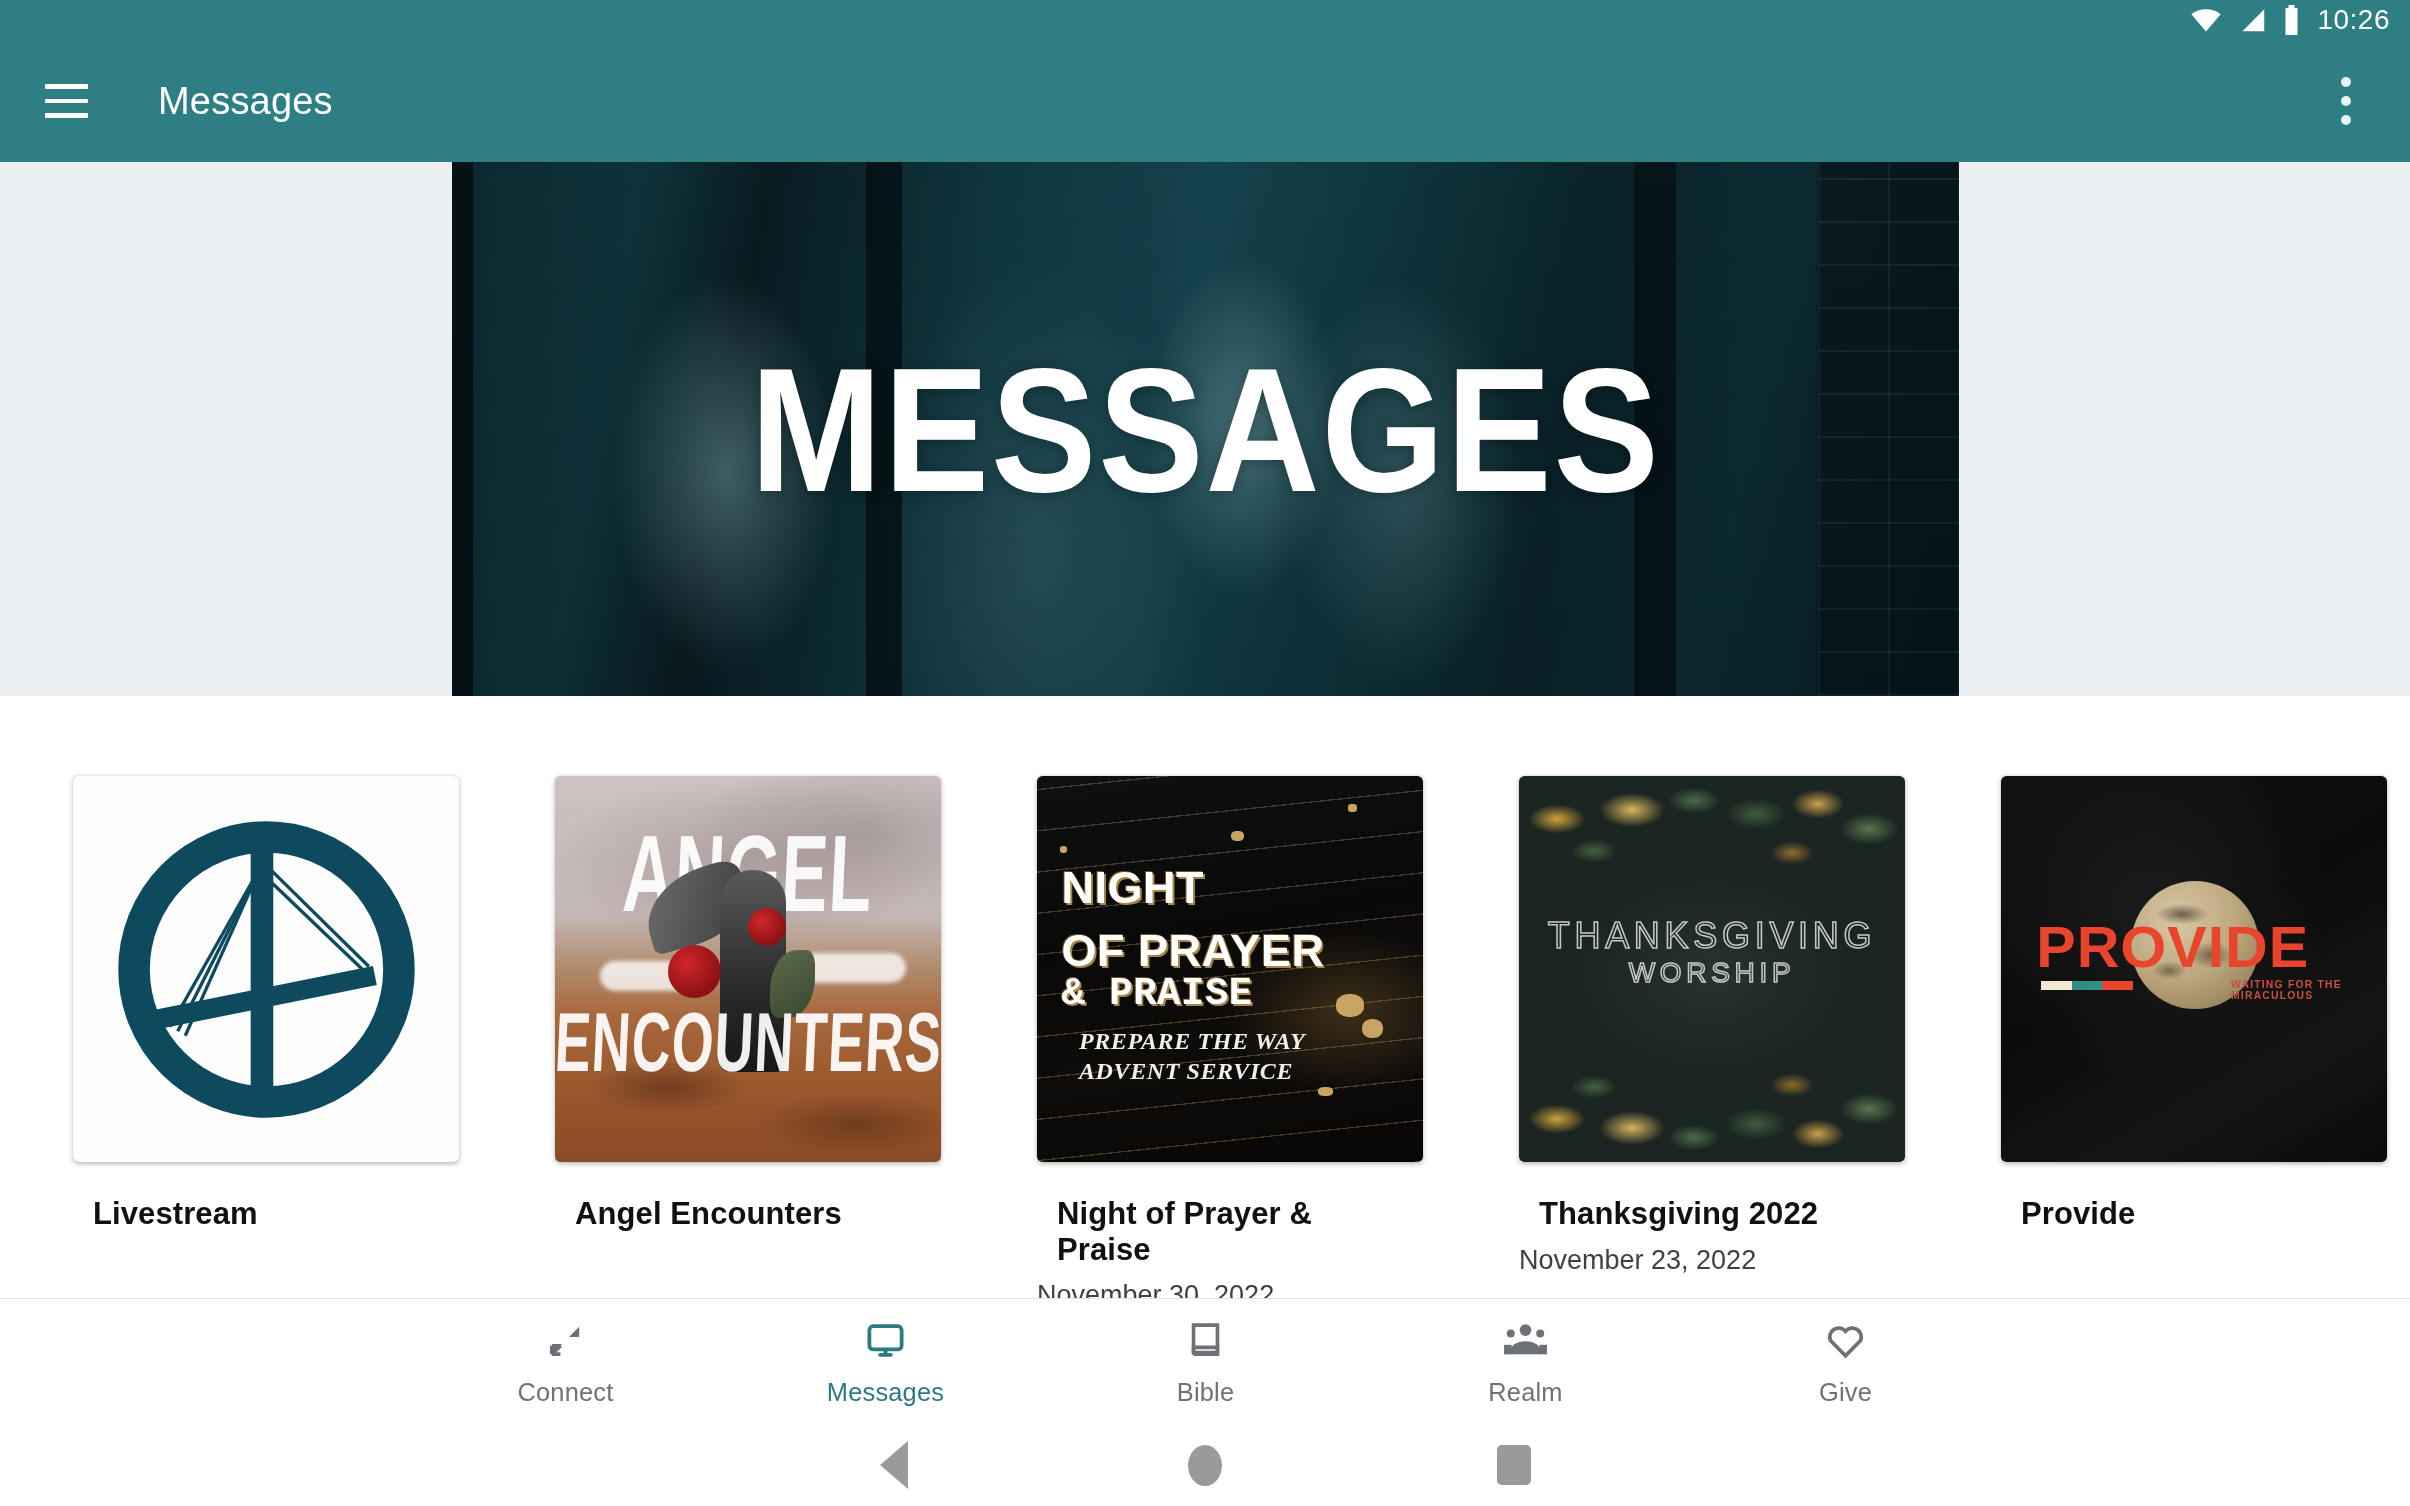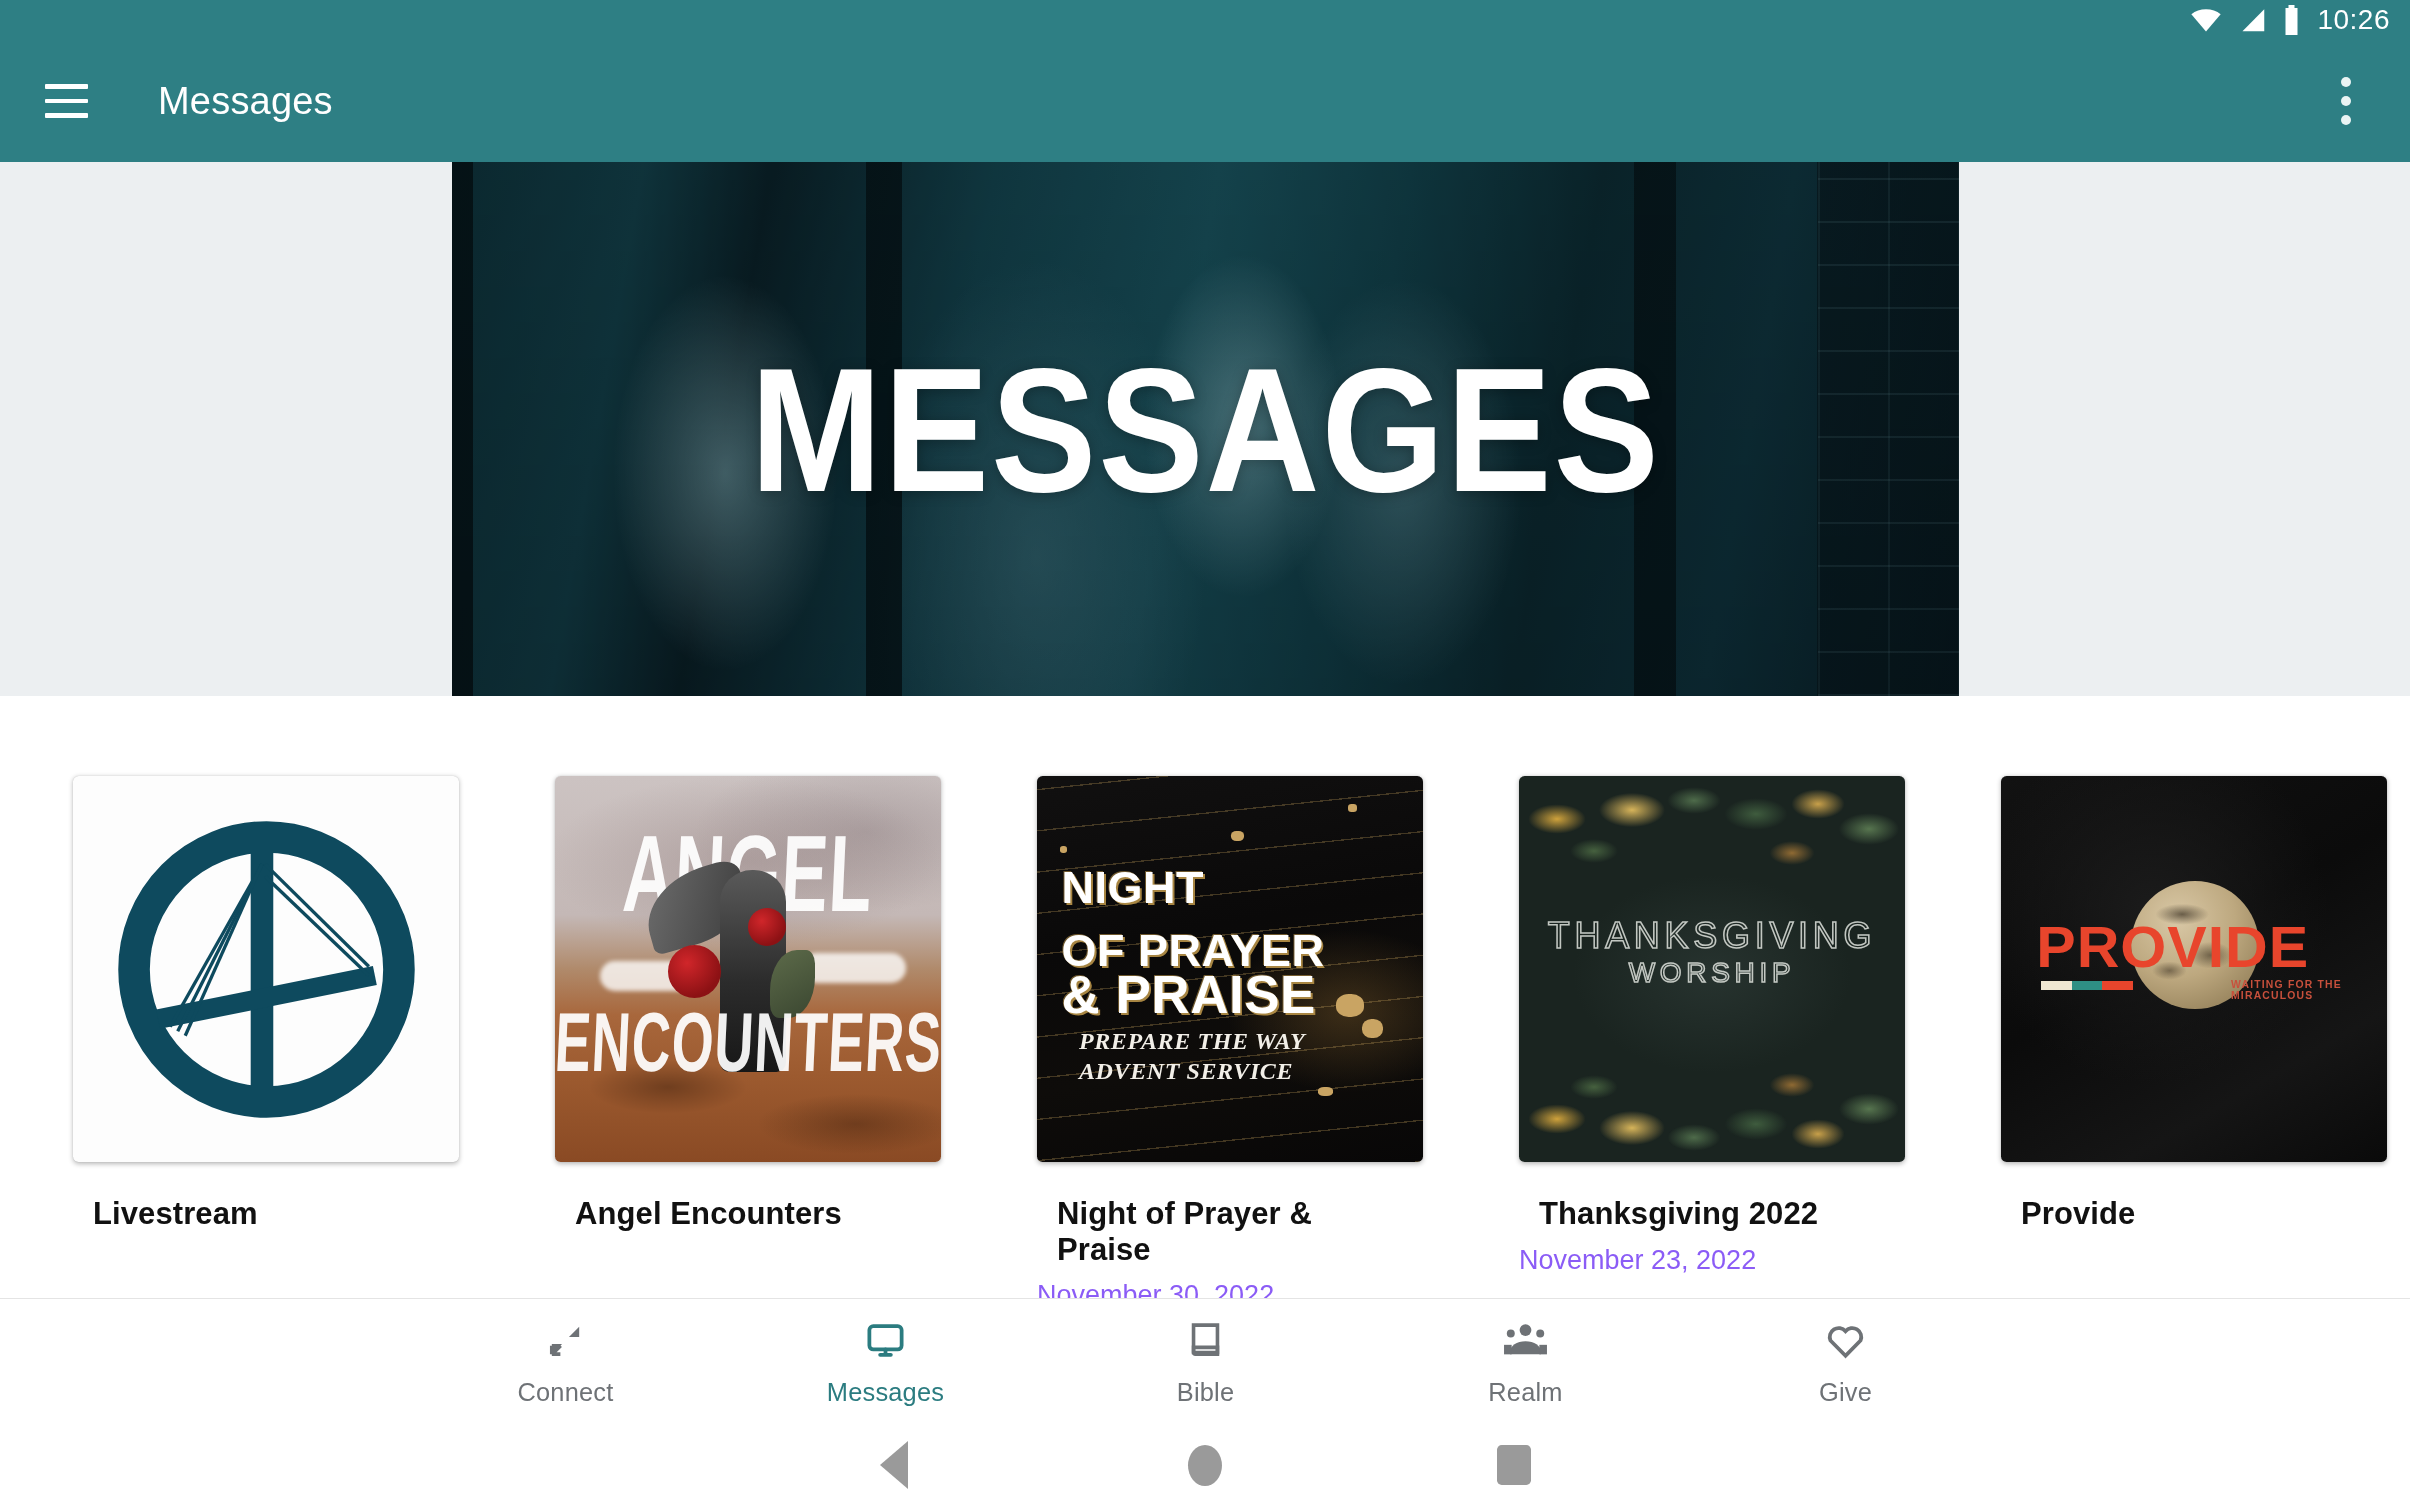--- a/index.html
+++ b/index.html
@@ -116,21 +116,21 @@
   .thumb {
     width: 386px; height: 386px; border-radius: 5.6px;
     background: #ffffff; overflow: hidden; position: relative;
     box-shadow: 0 1.9px 5.6px rgba(0,0,0,.28), 0 0 0.9px rgba(0,0,0,.22);
   }
   .card-title {
     margin-top: 34px; font-size: 31px; font-weight: 700; color: #111111;
     line-height: 1.15; letter-spacing: 0.1px; margin-left: 20px;
   }
   .card-date {
-    margin-top: 13px; font-size: 27px; color: #8b5cf6; font-weight: 400;
+    margin-top: 13px; font-size: 27px; color: #404040; font-weight: 400;
   }
 
   
   .t-live { background: #fdfdfd; display: flex; align-items: center; justify-content: center; }
   
   .t-angel {
     background:
       radial-gradient(ellipse 282px 122px at 188px 85px, rgba(140,120,120,.40), rgba(140,120,120,0) 70%),
       radial-gradient(ellipse 245px 113px at 311px 56px, rgba(120,105,110,.35), rgba(120,105,110,0) 70%),
       linear-gradient(180deg,#ccc3c2 0%, #c4b8b6 36%, #b08a6b 50%, #a8673c 62%, #9c5a2f 78%, #8a4a24 100%);
@@ -190,21 +190,21 @@
   .t-night .fleck {
     position: absolute; background: #c9a463; border-radius: 40%;
   }
   .t-night .nline {
     position: absolute; left: 24.5px; color: #ffffff; font-weight: 700;
     font-family: "Liberation Sans", sans-serif; letter-spacing: 0.5px;
     text-shadow: 1.9px 1.9px 0 rgba(176,140,70,.95), -0.9px -0.9px 0 rgba(176,140,70,.6);
   }
   .t-night .n1 { top: 86px; font-size: 45px; }
   .t-night .n2 { top: 149px; font-size: 45px; }
-  .t-night .n3 { top: 188px; font-size: 53px; }
+  .t-night .n3 { top: 196px; font-size: 39px; font-family: Liberation Mono, monospace; }
   .t-night .sub {
     position: absolute; left: 42px; color: #f2efe8;
     font-family: "Liberation Serif", serif; font-style: italic; font-weight: 700;
     font-size: 24px; letter-spacing: 0.6px;
   }
   .t-night .s1 { top: 252px; }
   .t-night .s2 { top: 282px; }
 
   
   .t-thanks {

